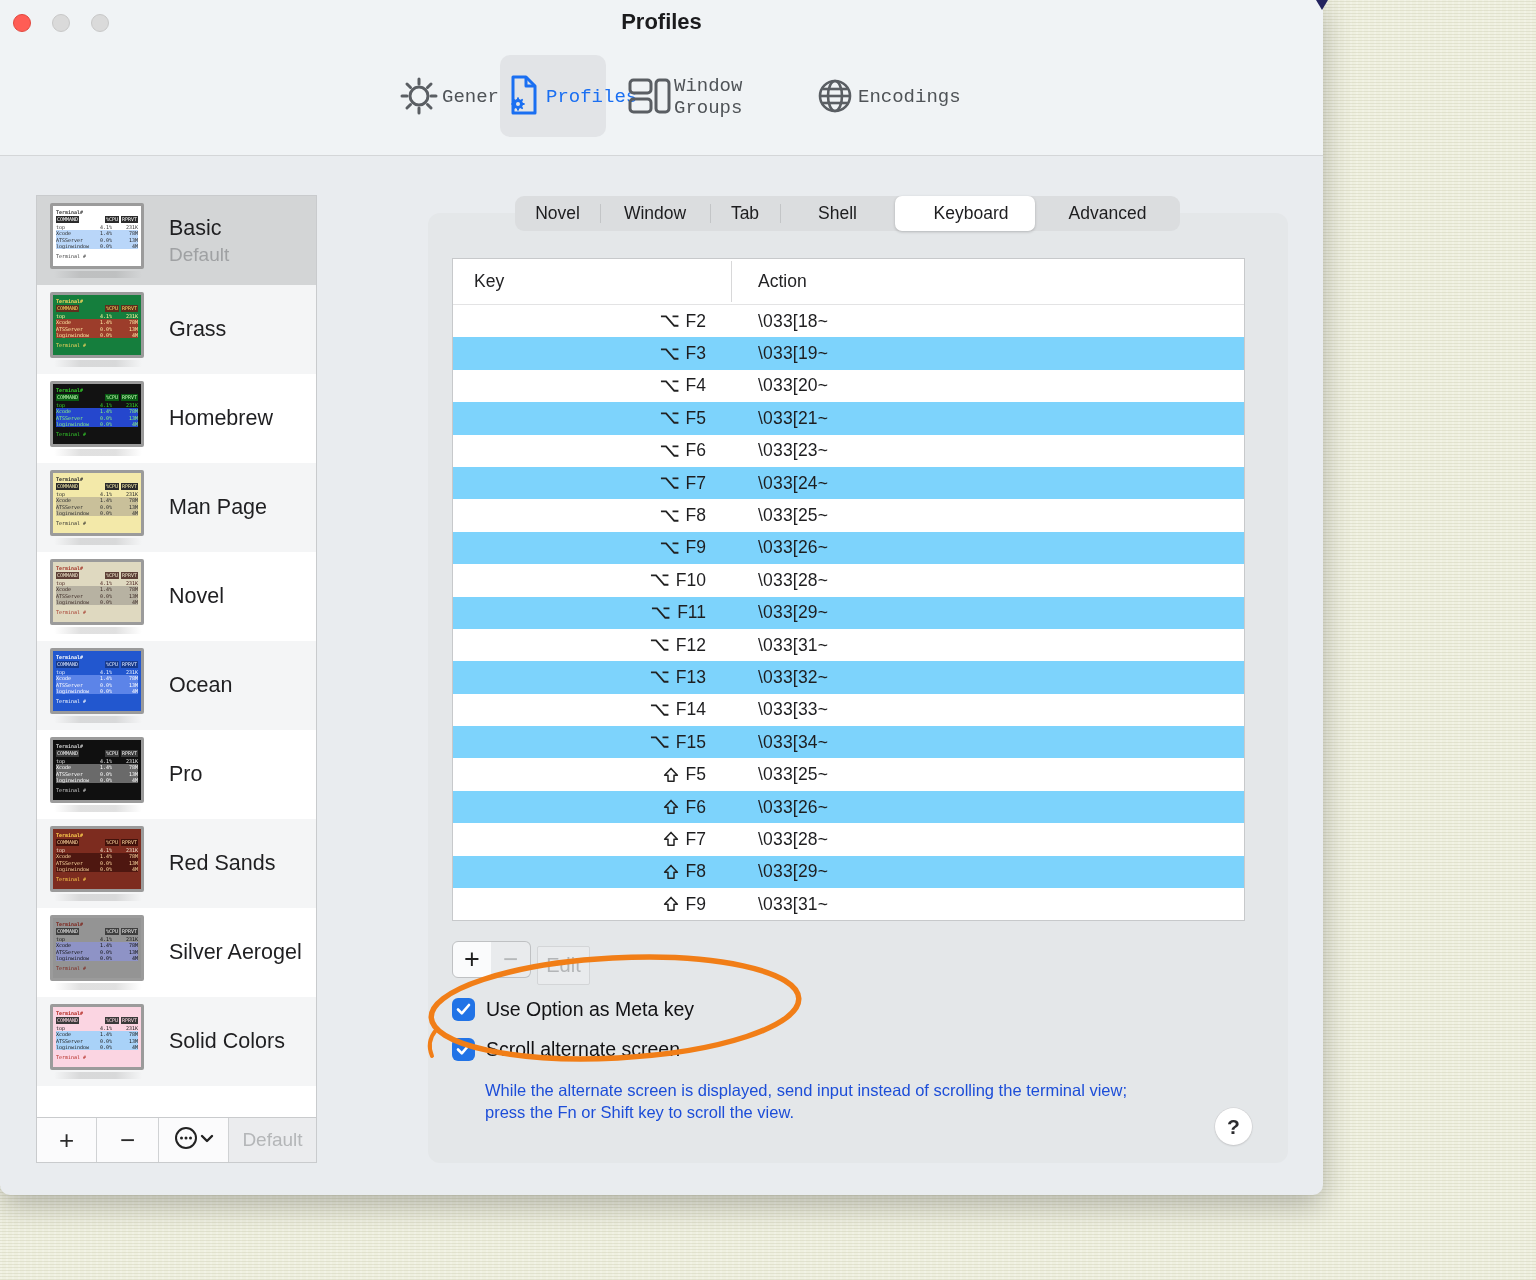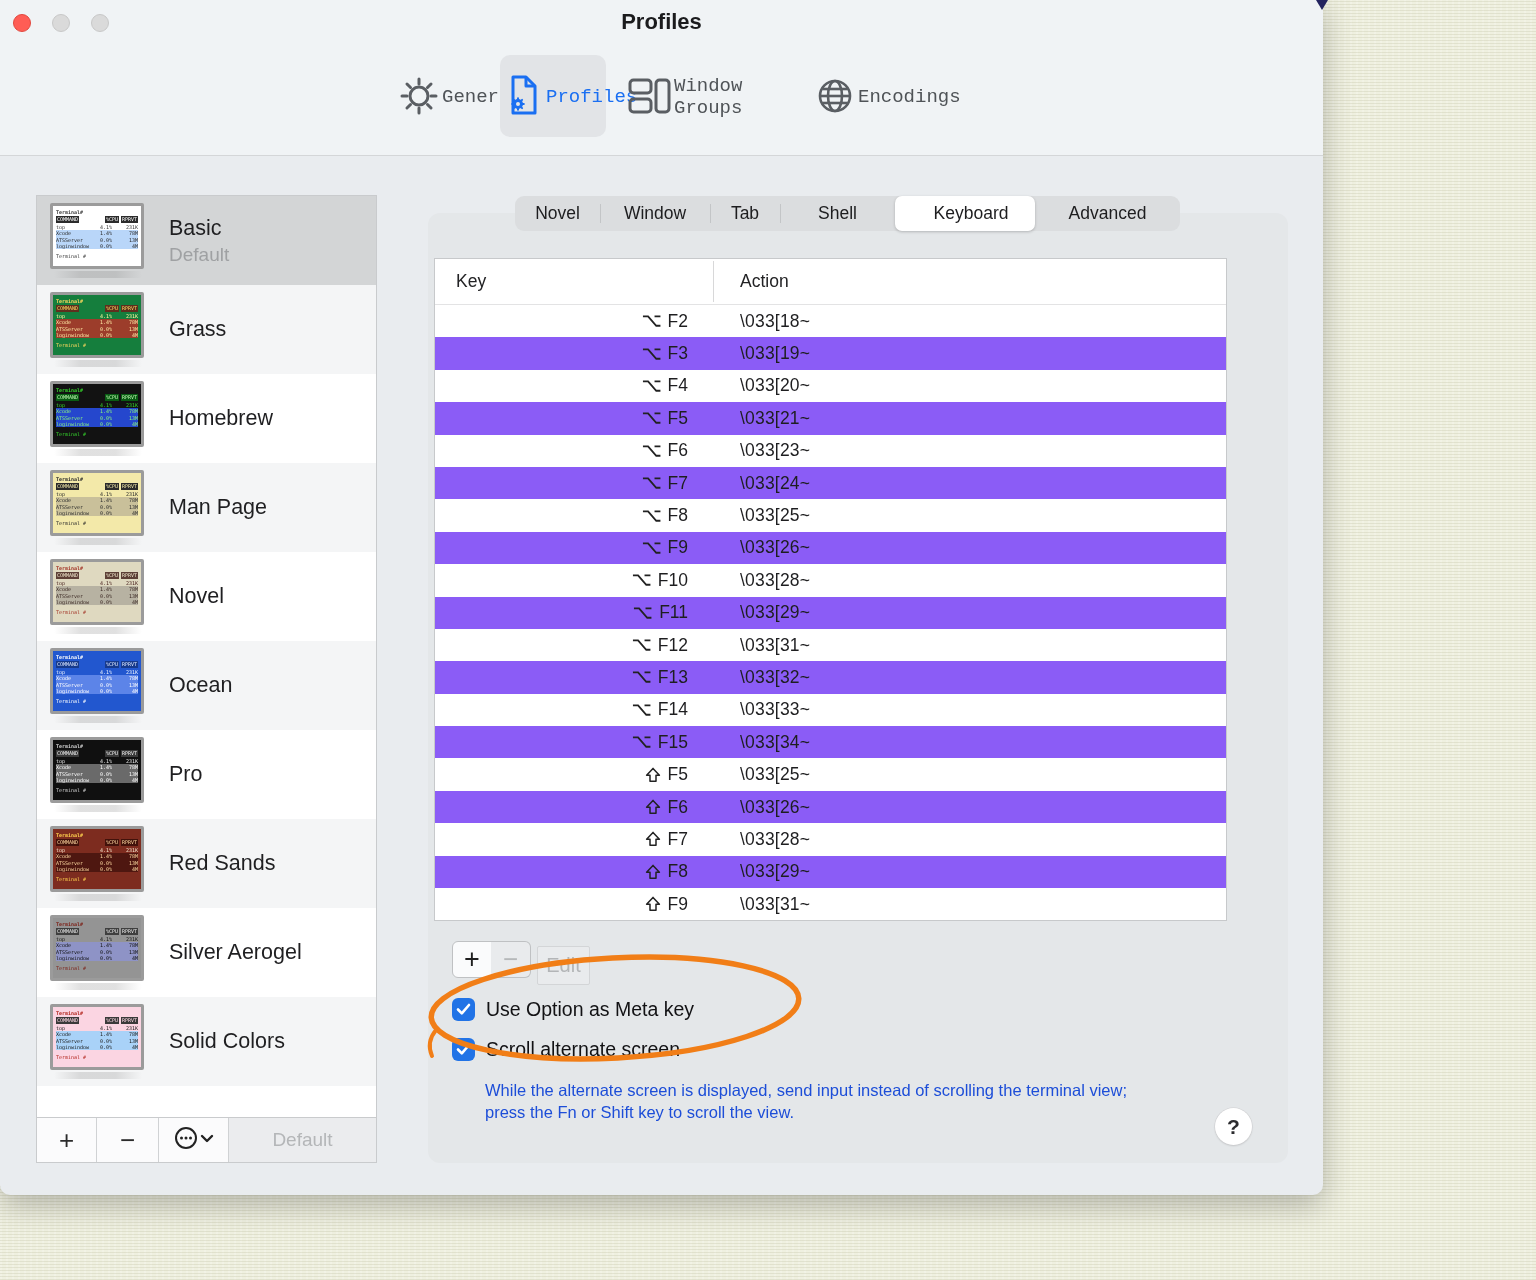--- a/index.html
+++ b/index.html
@@ -28,21 +28,21 @@
   .win-title { position:absolute; top:9px; left:0; width:100%; text-align:center;
     font-size:22px; font-weight:700; color:#1b1b1d; }
   .toolbar { position:absolute; top:55px; left:0; width:100%; height:84px; }
   .tb-item { position:absolute; top:0; height:82px; display:flex; flex-direction:row;
     align-items:center; justify-content:flex-start; border-radius:10px; cursor:default;font-family:Liberation Mono, monospace; }
   .tb-item .tb-icon { height:50px; display:flex; align-items:center; justify-content:center; }
   .tb-item .tb-label { font-size:19px; color:#4f5357; margin-top:2px; }
   .tb-item.selected { background:#e2e4e7; }
   .tb-item.selected .tb-label { color:#1a6ff2; }
   
-  .sidebar { position:absolute; left:36px; top:195px; width:341px; height:968px;
+  .sidebar { position:absolute; left:36px; top:195px; width:281px; height:968px;
     background:#ffffff; border:1px solid #c9cbcd; }
   .profile-rows { position:absolute; left:0; top:0; width:100%; }
   .profile-row { height:89px; display:flex; align-items:center; padding-left:13px; }
   .profile-row.stripe { background:#f4f5f6; }
   .profile-row.selected { background:#d3d5d6; }
   .thumb-wrap { width:96px; margin-right:23px; }
   .thumb {
     width:94px; height:66px; border:3px solid #9b9b9b; border-radius:2px;
     background:var(--tbg); overflow:hidden;
     font-family:"DejaVu Sans Mono", monospace; font-size:5px; line-height:6.4px;
@@ -77,30 +77,30 @@
     background:#e4e7e9; border-radius:12px; }
   .tabs { position:absolute; left:515px; top:196px; width:665px; height:35px;
     background:#dbdddf; border-radius:9px; display:flex; align-items:center; }
   .tab { height:100%; display:flex; align-items:center; justify-content:center;
     font-size:17.5px; color:#1d1d1f; position:relative; }
   .tab:not(.selected):not(:first-child)::before { content:""; position:absolute; left:0; top:8px;
     bottom:8px; width:1px; background:#c3c5c7; }
   .tab.selected { background:#ffffff; border-radius:7px; box-shadow:0 1px 3px rgba(0,0,0,.22);
     font-weight:500; }
   .tab.selected + .tab::before { display:none; }
-  .kv-table { position:absolute; left:434px; top:258px; width:793px;
+  .kv-table { position:absolute; left:452px; top:258px; width:793px;
     background:#ffffff; border:1px solid #c7c9cb; }
   .kv-head { height:46px; display:flex; align-items:center; border-bottom:1px solid #e3e3e4;
     font-size:17.5px; color:#232325; }
   .kv-head .h-key { width:279px; padding-left:21px; position:relative; }
   .kv-head .h-key::after { content:""; position:absolute; right:0; top:-10px; bottom:-10px;
     width:1px; background:#d8d8d9; }
   .kv-head .h-action { padding-left:26px; }
   .trow { height:32.4px; display:flex; align-items:center; font-size:17.5px; color:#1e1e20; }
-  .trow.stripe { background:#8b5cf6; }
+  .trow.stripe { background:#7dd3fc; }
   .trow .c-key { width:279px; text-align:right; padding-right:26px;
     display:flex; align-items:center; justify-content:flex-end; gap:7px; }
   .trow .c-action { padding-left:26px; letter-spacing:.2px; }
   .mod-icon { display:inline-flex; align-items:center; }
   
   .mini-btn { position:absolute; display:flex; align-items:center; justify-content:center;
     border:1px solid #bfc1c3; }
   .btn-plus { left:452px; top:941px; width:40px; height:37px; background:#fafbfc;
     font-size:27px; color:#1f1f1f; border-radius:6px 0 0 6px; }
   .btn-minus { left:491px; top:941px; width:40px; height:37px; background:#e9ebed;

